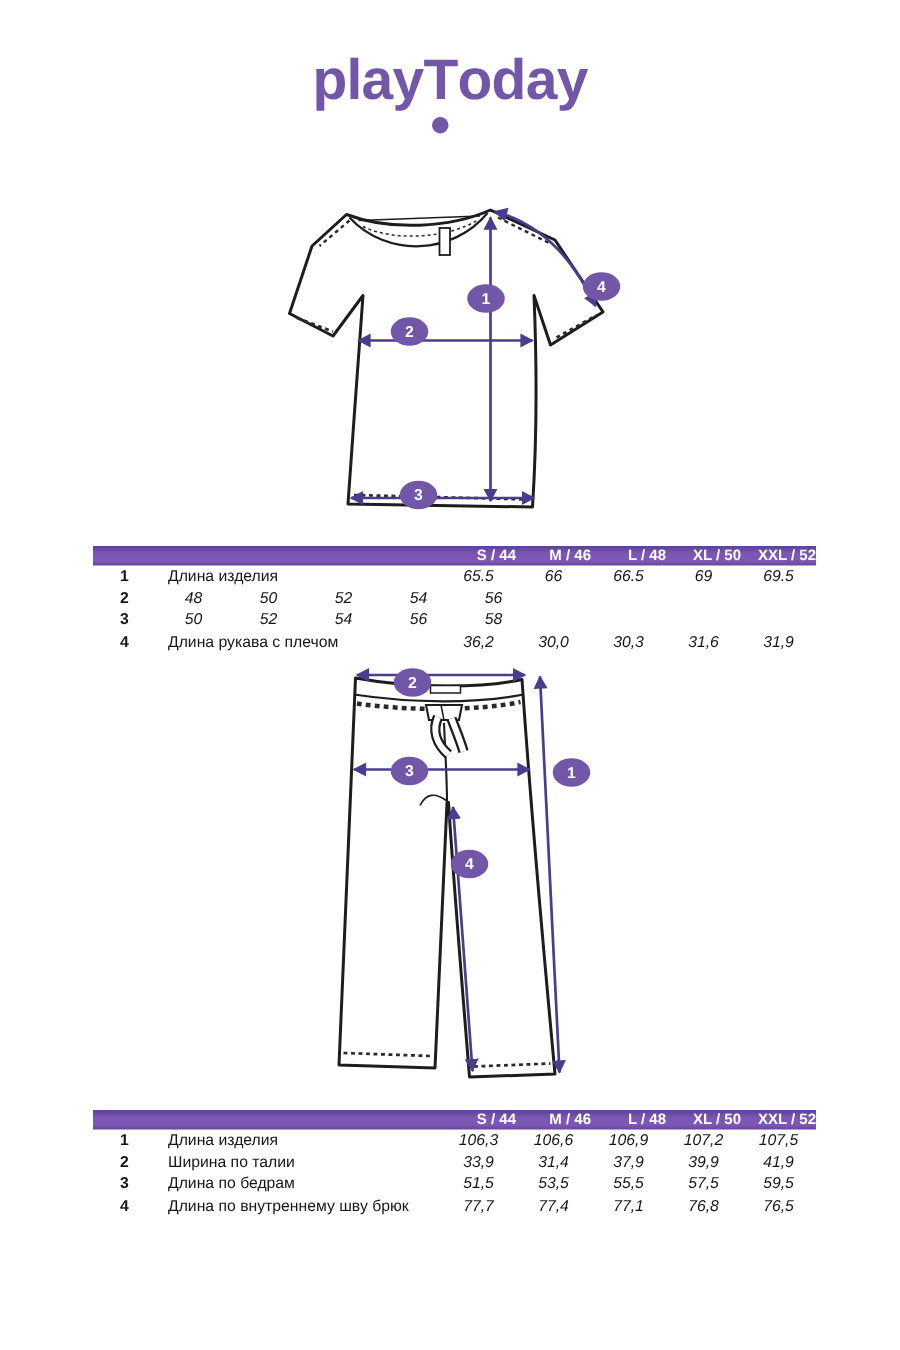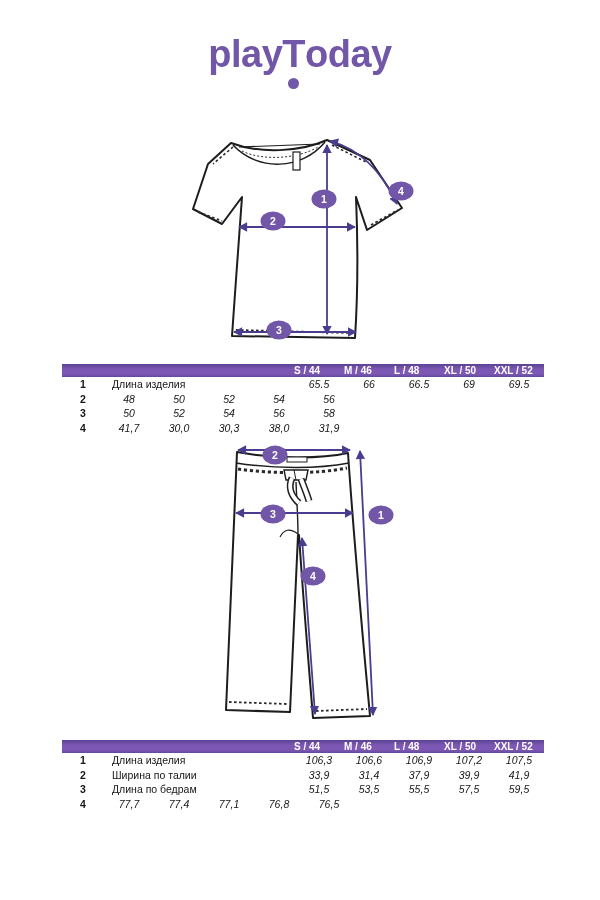--- a/index.html
+++ b/index.html
@@ -26,21 +26,21 @@
     text-anchor:middle;
   }
   
   .size-table{position:absolute;left:62px;width:482px;}
   .st-head{
     display:flex;height:13px;
     background:linear-gradient(180deg,#5a4292 0%,#7c57b3 40%,#7c57b3 78%,#63489b 100%);
   }
   .st-head-spacer{width:232px;}
   .st-size{
-    width:50px;color:#ffffff;font-weight:bold;font-size:10px;line-height:13px;text-align:left;
+    width:50px;color:#ffffff;font-weight:bold;font-size:10px;line-height:13px;text-align:right;
     white-space:nowrap;
   }
   .st-row{display:flex;height:14.6px;align-items:center;font-size:10.5px;}
   .st-num{width:42px;text-align:center;font-weight:bold;}
   .st-label{width:190px;padding-left:8px;box-sizing:border-box;white-space:nowrap;}
   .st-val{width:50px;text-align:center;font-style:italic;}
   .table-shirt{top:364px;}
   .table-pants{top:740px;}
 </style>
 </head>
@@ -129,24 +129,25 @@
     <div class="st-row">
       <div class="st-num">3</div>
       <div class="st-val">50</div>
       <div class="st-val">52</div>
       <div class="st-val">54</div>
       <div class="st-val">56</div>
       <div class="st-val">58</div>
     </div>
     <div class="st-row">
       <div class="st-num">4</div>
-      <div class="st-val">41,7</div>
+      <div class="st-label">Длина рукава с плечом</div>
+      <div class="st-val">36,2</div>
       <div class="st-val">30,0</div>
       <div class="st-val">30,3</div>
-      <div class="st-val">38,0</div>
+      <div class="st-val">31,6</div>
       <div class="st-val">31,9</div>
     </div>
   </div>
 
   <svg class="diagram pants-svg" viewBox="0 0 240 290">
     <defs>
       <marker id="pAE" markerWidth="6" markerHeight="6" refX="4.5" refY="3" orient="auto">
         <path d="M0,0.4 L5,3 L0,5.6 Z" fill="#4a3c8f"></path>
       </marker>
       <marker id="pAS" markerWidth="6" markerHeight="6" refX="0.5" refY="3" orient="auto">
@@ -233,20 +234,21 @@
       <div class="st-num">3</div>
       <div class="st-label">Длина по бедрам</div>
       <div class="st-val">51,5</div>
       <div class="st-val">53,5</div>
       <div class="st-val">55,5</div>
       <div class="st-val">57,5</div>
       <div class="st-val">59,5</div>
     </div>
     <div class="st-row">
       <div class="st-num">4</div>
+      <div class="st-label">Длина по внутреннему шву брюк</div>
       <div class="st-val">77,7</div>
       <div class="st-val">77,4</div>
       <div class="st-val">77,1</div>
       <div class="st-val">76,8</div>
       <div class="st-val">76,5</div>
     </div>
   </div>
 
 </div>
 

